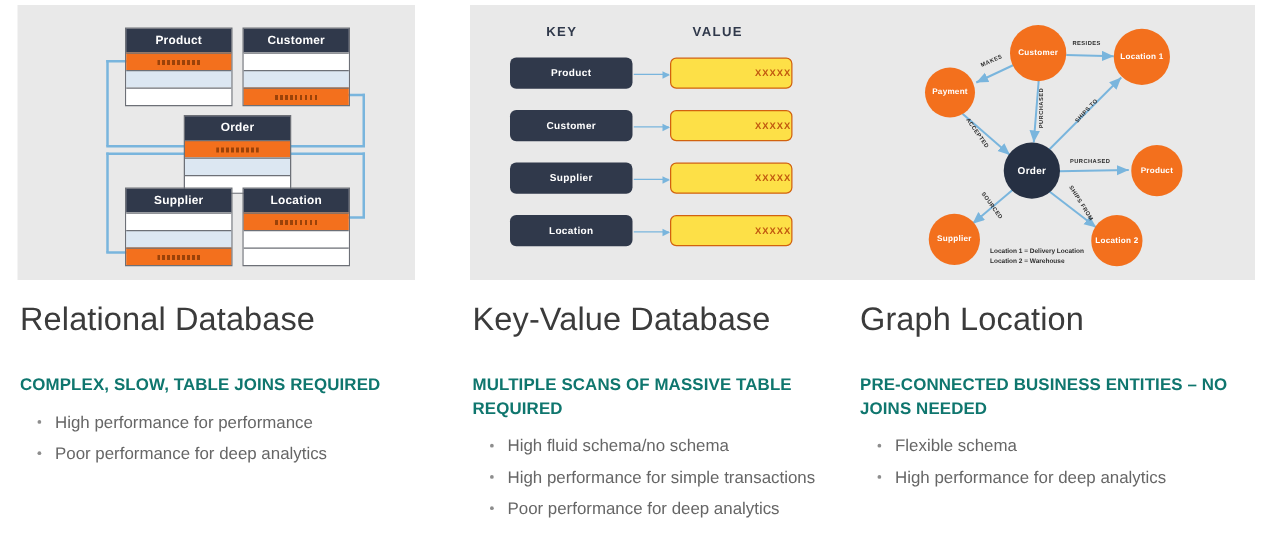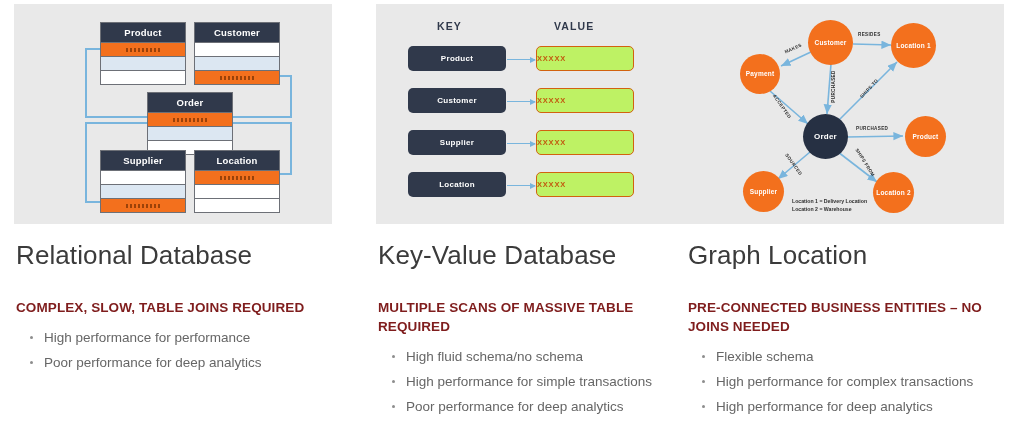--- a/index.html
+++ b/index.html
@@ -24,21 +24,21 @@
   }
 
   
   .heading{
     position:absolute;top:240px;left:2px;
     font-size:26px;font-weight:400;color:#3b3b3b;
     letter-spacing:.1px;white-space:nowrap;
   }
   .subhead{
     position:absolute;top:298px;left:2px;width:310px;
-    font-size:13.5px;font-weight:700;color:#7f1d1d;
+    font-size:13.5px;font-weight:700;color:#0f766e;
     line-height:19px;letter-spacing:.1px;
   }
   .bullets{
     position:absolute;left:14px;width:306px;
     margin:0;padding:0;list-style:none;
   }
   .bullets li{
     position:relative;padding-left:16px;
     font-size:13.5px;color:#666666;line-height:25px;
     white-space:nowrap;
@@ -86,22 +86,22 @@
   .kv-head.k{left:61px;}
   .kv-head.v{left:178px;}
   .kv-key{
     position:absolute;left:32px;width:98px;height:25px;
     background:#30394b;border-radius:5px;color:#ffffff;
     font-size:8px;font-weight:700;text-align:center;line-height:25px;
     letter-spacing:.3px;
   }
   .kv-val{
     position:absolute;left:160px;width:98px;height:25px;
-    background:#bef264;border:1px solid #d2620f;border-radius:5px;box-sizing:border-box;
-    color:#c25a10;font-size:7.5px;font-weight:700;text-align:left;line-height:23px;
+    background:#fde047;border:1px solid #d2620f;border-radius:5px;box-sizing:border-box;
+    color:#c25a10;font-size:7.5px;font-weight:700;text-align:right;line-height:23px;
     letter-spacing:.8px;
   }
   .kv-arrow{position:absolute;left:131px;width:28px;height:1px;background:#79b5dd;}
   .kv-arrow:after{
     content:"";position:absolute;right:-1px;top:-2.5px;
     border-left:6px solid #79b5dd;
     border-top:3px solid transparent;border-bottom:3px solid transparent;
   }
 
   
@@ -283,18 +283,17 @@
           <div>Location 1 = Delivery Location</div>
           <div>Location 2 = Warehouse</div>
         </div>
       </div>
     </div>
 
     <div class="heading">Graph Location</div>
     <div class="subhead">PRE-CONNECTED BUSINESS ENTITIES – NO JOINS NEEDED</div>
     <ul class="bullets b-two">
       <li>Flexible schema</li>
-      <li>High performance for complex transactions</li>
       <li>High performance for deep analytics</li>
     </ul>
   </div>
 
 </div>
 
 </body></html>

